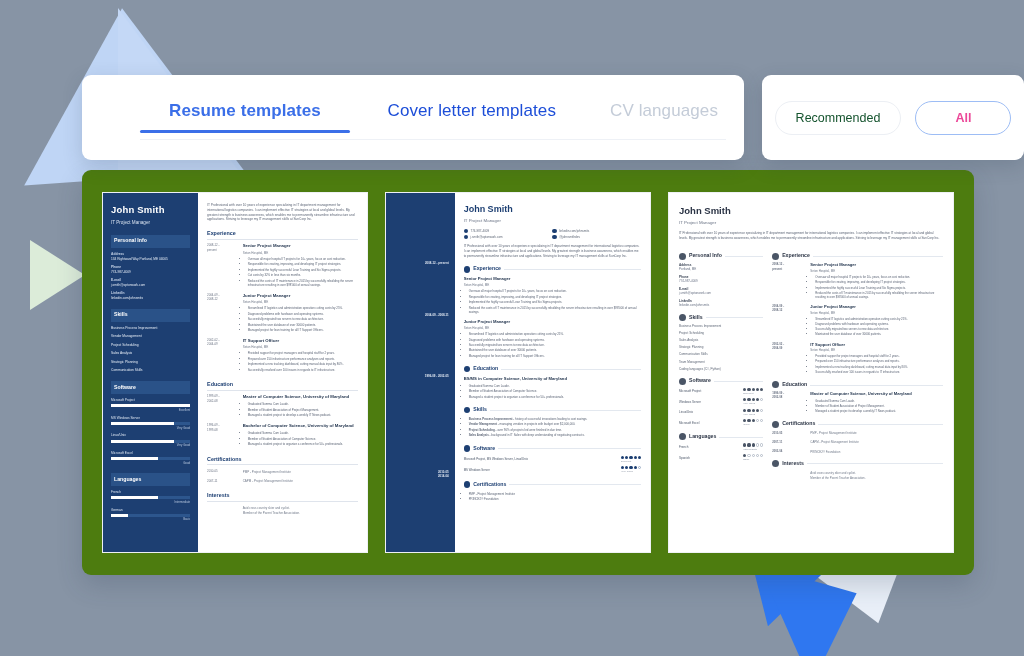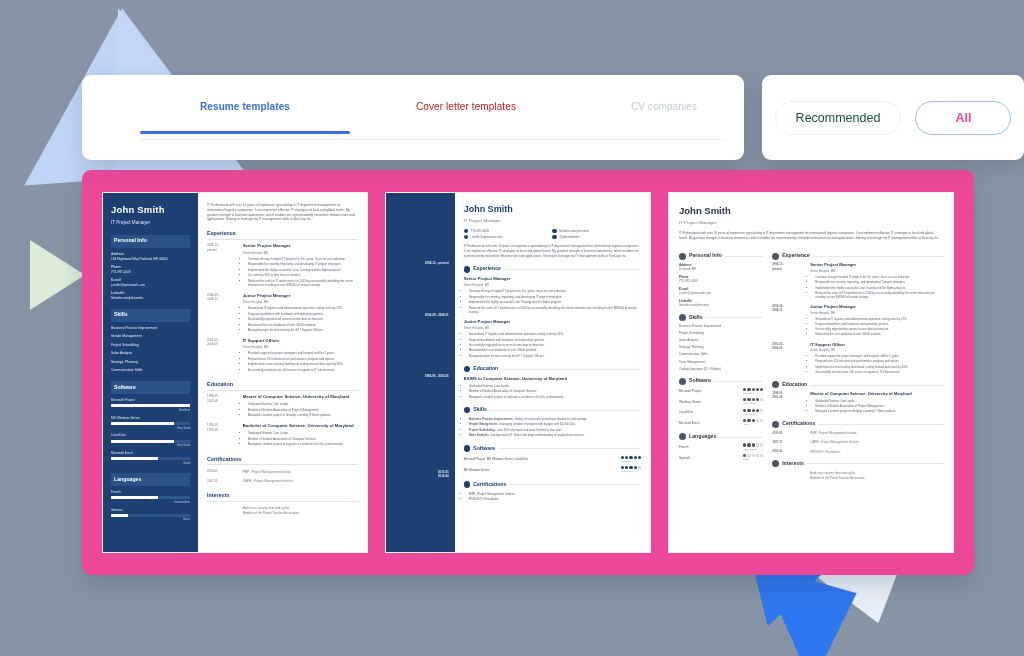--- a/index.html
+++ b/index.html
@@ -67,25 +67,25 @@
     position:absolute; left:82px; top:75px; right:82px; height:85px;
     display:flex; gap:18px; z-index:5;
   }
   .tabs-card {
     flex:1 1 auto; background:#ffffff; border-radius:9px;
     box-shadow:0 6px 20px rgba(40,55,80,.18);
     position:relative; display:flex; align-items:flex-start;
   }
   .tabs-row { display:flex; width:100%; padding:26px 0 0 0; position:relative; }
   .tab {
-    flex:0 0 auto; text-align:center; font-size:10px; font-weight:bold;
-    letter-spacing:.1px; padding:0 0 22px 0; position:relative;
+    flex:0 0 auto; text-align:center; font-size:17px; font-weight:bold;
+    letter-spacing:.1px; padding:0 0 12px 0; position:relative;
   }
   .tab.w1 { width:210px; margin-left:58px; color:#3b6fe8; }
-  .tab.w2 { width:180px; margin-left:26px; color:#b91c1c; font-weight:normal; }
+  .tab.w2 { width:180px; margin-left:26px; color:#1d4ed8; font-weight:normal;text-align:right; }
   .tab.w3 { width:160px; margin-left:28px; color:#c4ccd8; font-weight:normal; }
   .tab-underline {
     position:absolute; left:0; bottom:0; height:3px; width:100%;
     background:transparent; border-radius:2px;
   }
   .tab.active .tab-underline { background:#3b6fe8; }
   .tabs-baseline {
     position:absolute; left:58px; right:18px; bottom:20px; height:1px;
     background:#eef1f6;
   }
@@ -98,21 +98,21 @@
   .pill {
     border-radius:20px; font-size:12.5px; padding:9px 20px; min-width:116px;
     text-align:center; background:#fff;
   }
   .pill.inactive { border:1px solid #eceff4; color:#14532d; }
   .pill.active { border:1px solid #9dbdf5; color:#ec4899; font-weight:bold; min-width:96px; }
 
   
   .gallery {
     position:absolute; left:82px; top:170px; right:50px; height:405px;
-    background:#ec4899; border-radius:9px;
+    background:#4d7c0f; border-radius:9px;
     box-shadow:0 10px 26px rgba(40,55,80,.20);
     display:flex; gap:17px; padding:22px 20px; z-index:4;
   }
   .tpl {
     flex:1 1 0; background:#ffffff; border:1px solid #eef1f5;
     position:relative; overflow:hidden; font-size:3.1px; line-height:1.5;
     color:#4b5668;
   }
 
   
@@ -217,21 +217,21 @@
     <div class="tabs-row">
       <div class="tab w1 active">
         <span>Resume templates</span>
         <span class="tab-underline"></span>
       </div>
       <div class="tab w2">
         <span>Cover letter templates</span>
         <span class="tab-underline"></span>
       </div>
       <div class="tab w3">
-        <span>CV companies</span>
+        <span>CV languages</span>
         <span class="tab-underline"></span>
       </div>
     </div>
   </div>
 
   <div class="filter-card">
     <div class="pill inactive">Recommended</div>
     <div class="pill active">All</div>
   </div>
 

